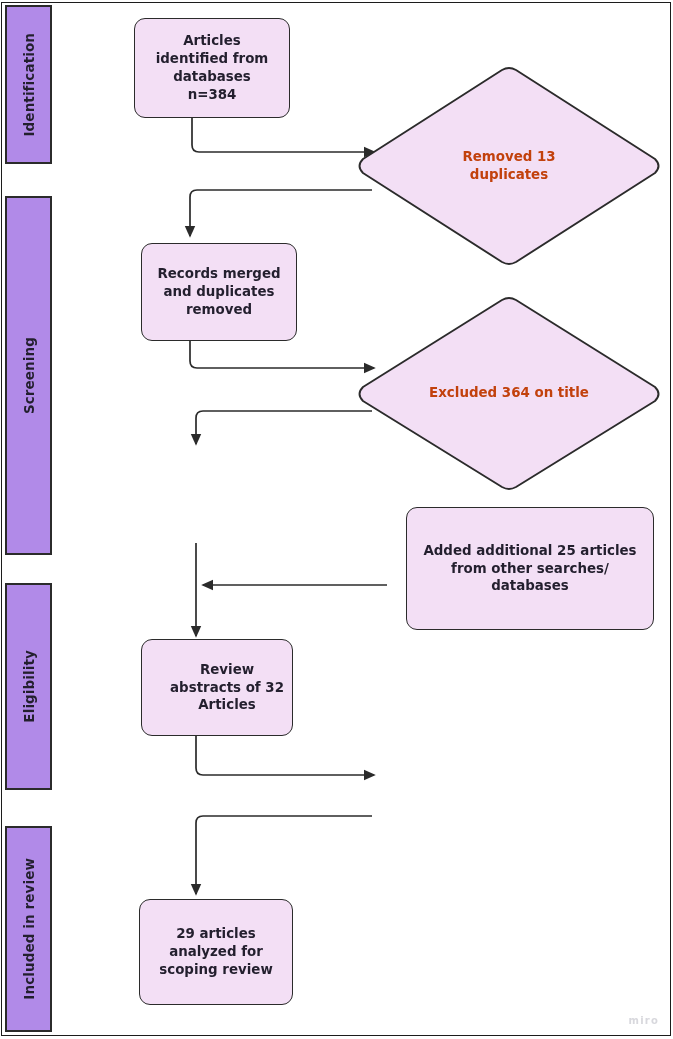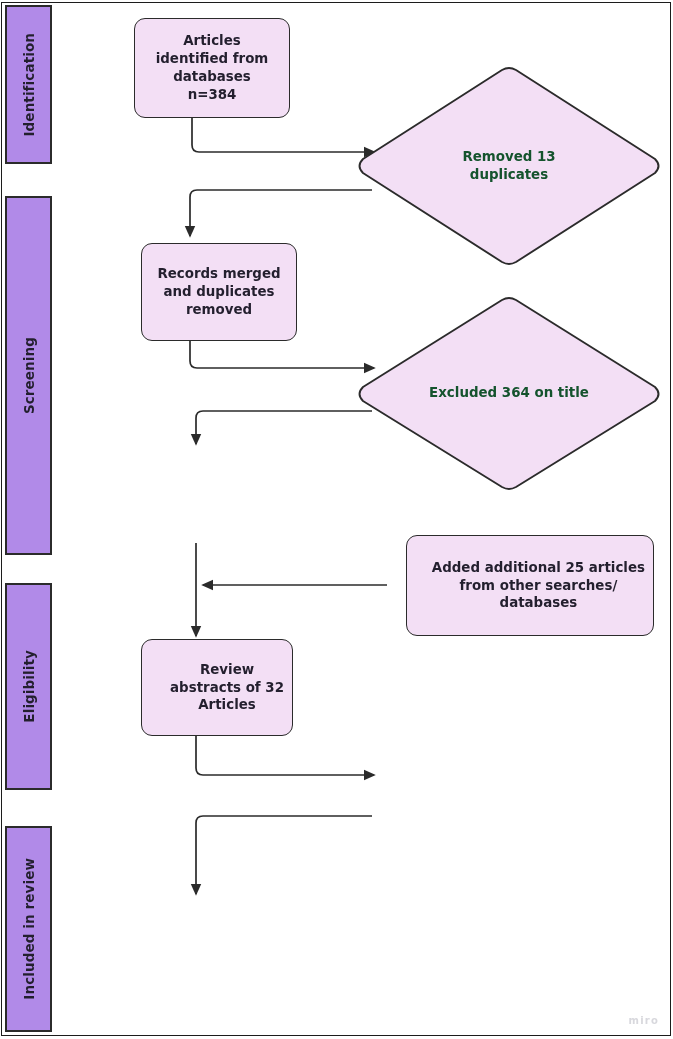--- a/index.html
+++ b/index.html
@@ -68,21 +68,21 @@
     left: 0; top: 0;
     width: 100%; height: 100%;
     display: flex;
     align-items: center;
     justify-content: center;
     text-align: center;
   }
   .diamond-label span {
     font-size: 13.4px;
     font-weight: 700;
-    color: #14532d;
+    color: #c2410c;
     line-height: 1.35;
   }
   
   #edges {
     position: absolute;
     left: 0; top: 0;
     width: 673px; height: 1039px;
     pointer-events: none;
   }
   
@@ -149,36 +149,43 @@
 
   <div class="node-box" style="left:121px; top:243px; width:156px; height:98px;align-items:center;">
     <span>
       <span>Records merged</span><br>
       <span>and duplicates</span><br>
       <span>removed</span>
     </span>
   </div>
 
 
-  <div class="node-box" style="left:386px; top:535px; width:248px; height:101px;justify-content:flex-end;">
+  <div class="node-box" style="left:386px; top:507px; width:248px; height:123px;">
     <span>
       <span>Added additional 25 articles</span><br>
       <span>from other searches/</span><br>
       <span>databases</span>
     </span>
   </div>
 
   <div class="node-box" style="left:121px; top:639px; width:152px; height:97px;justify-content:flex-end;">
     <span>
       <span>Review</span><br>
       <span>abstracts of 32</span><br>
       <span>Articles</span>
     </span>
   </div>
 
+  <div class="node-box" style="left:119px; top:899px; width:154px; height:106px;">
+    <span>
+      <span>29 articles</span><br>
+      <span>analyzed for</span><br>
+      <span>scoping review</span>
+    </span>
+  </div>
 
   <div class="diamond-wrap" style="left:354px; top:66px; width:310px; height:200px;">
     <svg width="310" height="200" viewBox="0 0 310 200" xmlns="http://www.w3.org/2000/svg">
       <path d="M 148 4 Q 155 0 162 4 L 301 93 Q 308 100 301 107 L 162 196 Q 155 200 148 196 L 9 107 Q 2 100 9 93 Z" fill="#f3dff5" stroke="#2b2b2b" stroke-width="1.9" stroke-linejoin="round"></path>
     </svg>
     <div class="diamond-label">
       <span>
         <span>Removed 13</span><br>
         <span>duplicates</span>
       </span>

